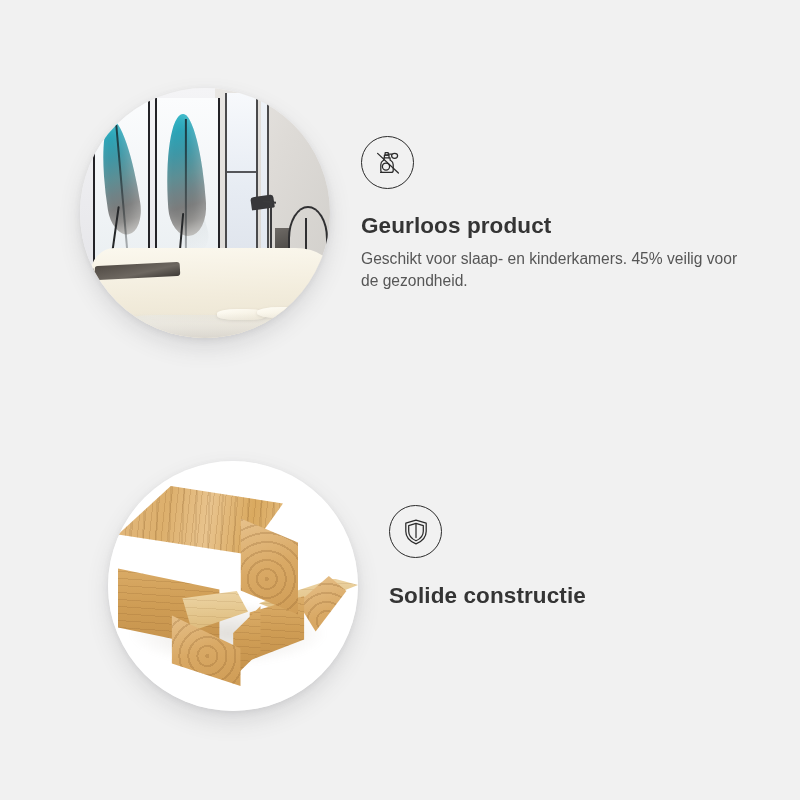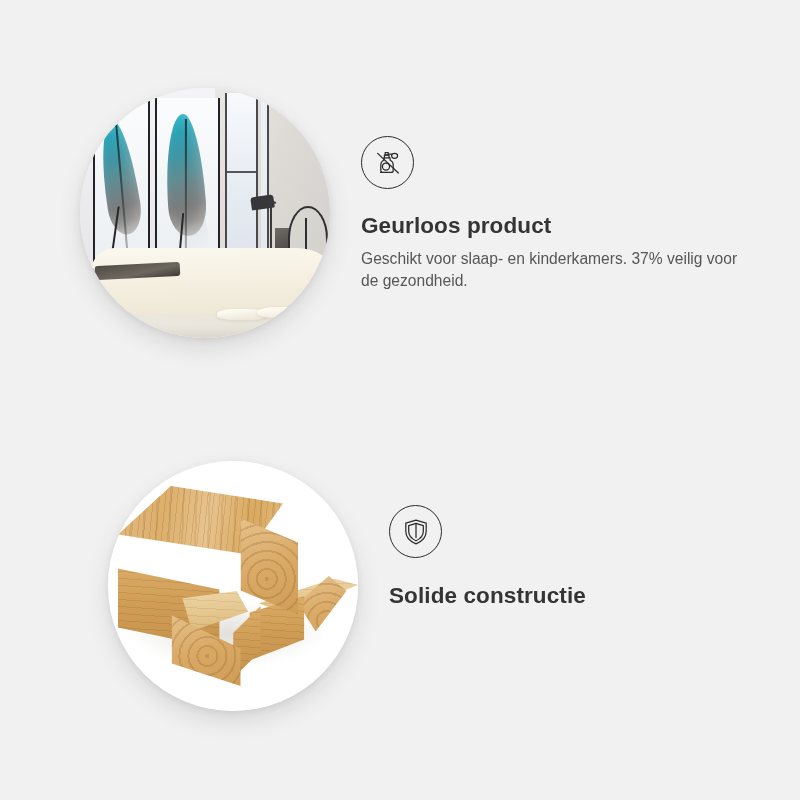--- a/index.html
+++ b/index.html
@@ -370,21 +370,21 @@
           <path d="M17.3 8.0h3.3"></path>
 
           <ellipse cx="23.6" cy="9.8" rx="3.0" ry="2.5"></ellipse>
 
           <circle cx="15" cy="20.6" r="3.6"></circle>
 
           <path d="M6.6 7.4 L27.4 27.0"></path>
         </svg>
       </div>
       <h2 class="feature-title">Geurloos product</h2>
-      <p class="feature-desc">Geschikt voor slaap- en kinderkamers. 37% veilig voor de gezondheid.</p>
+      <p class="feature-desc">Geschikt voor slaap- en kinderkamers. 45% veilig voor de gezondheid.</p>
     </div>
   </section>
 
   <section class="feature feature-2">
 
     <div class="photo-wrap">
       <div class="photo">
         <div class="wood-scene">
           <div class="wd-shadow"></div>
 

